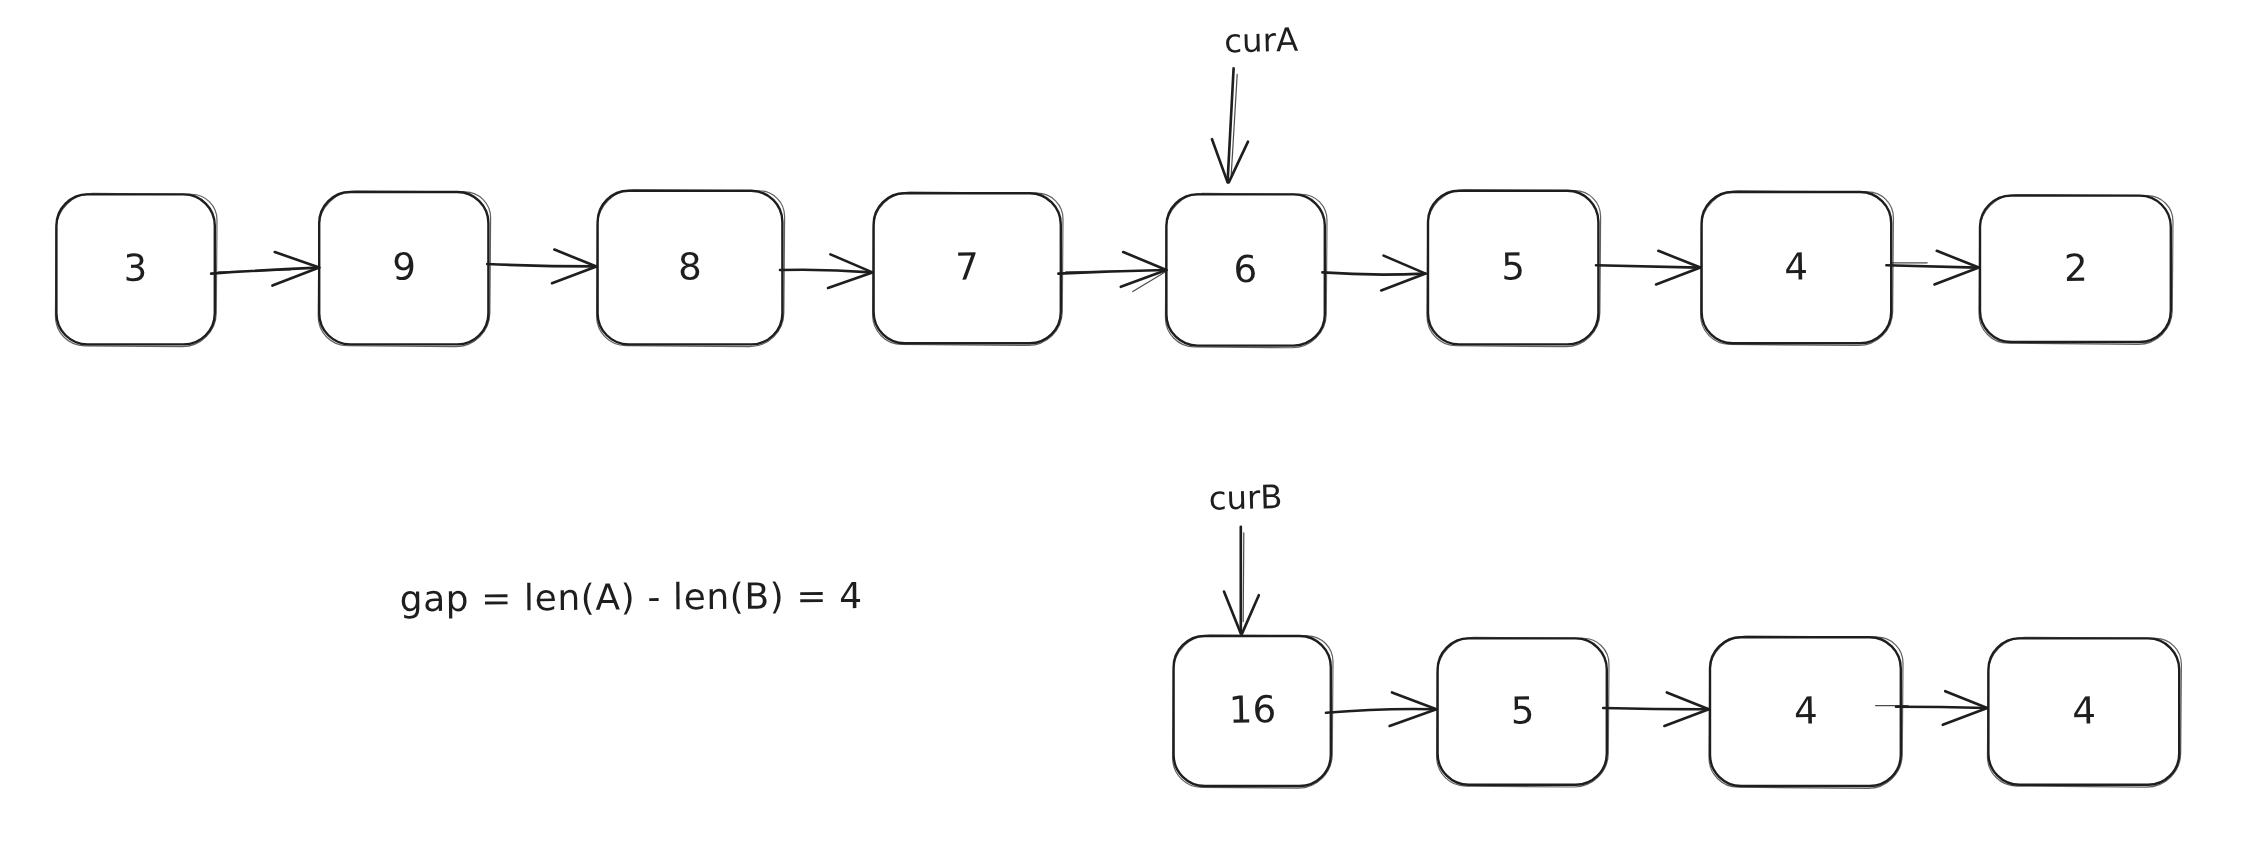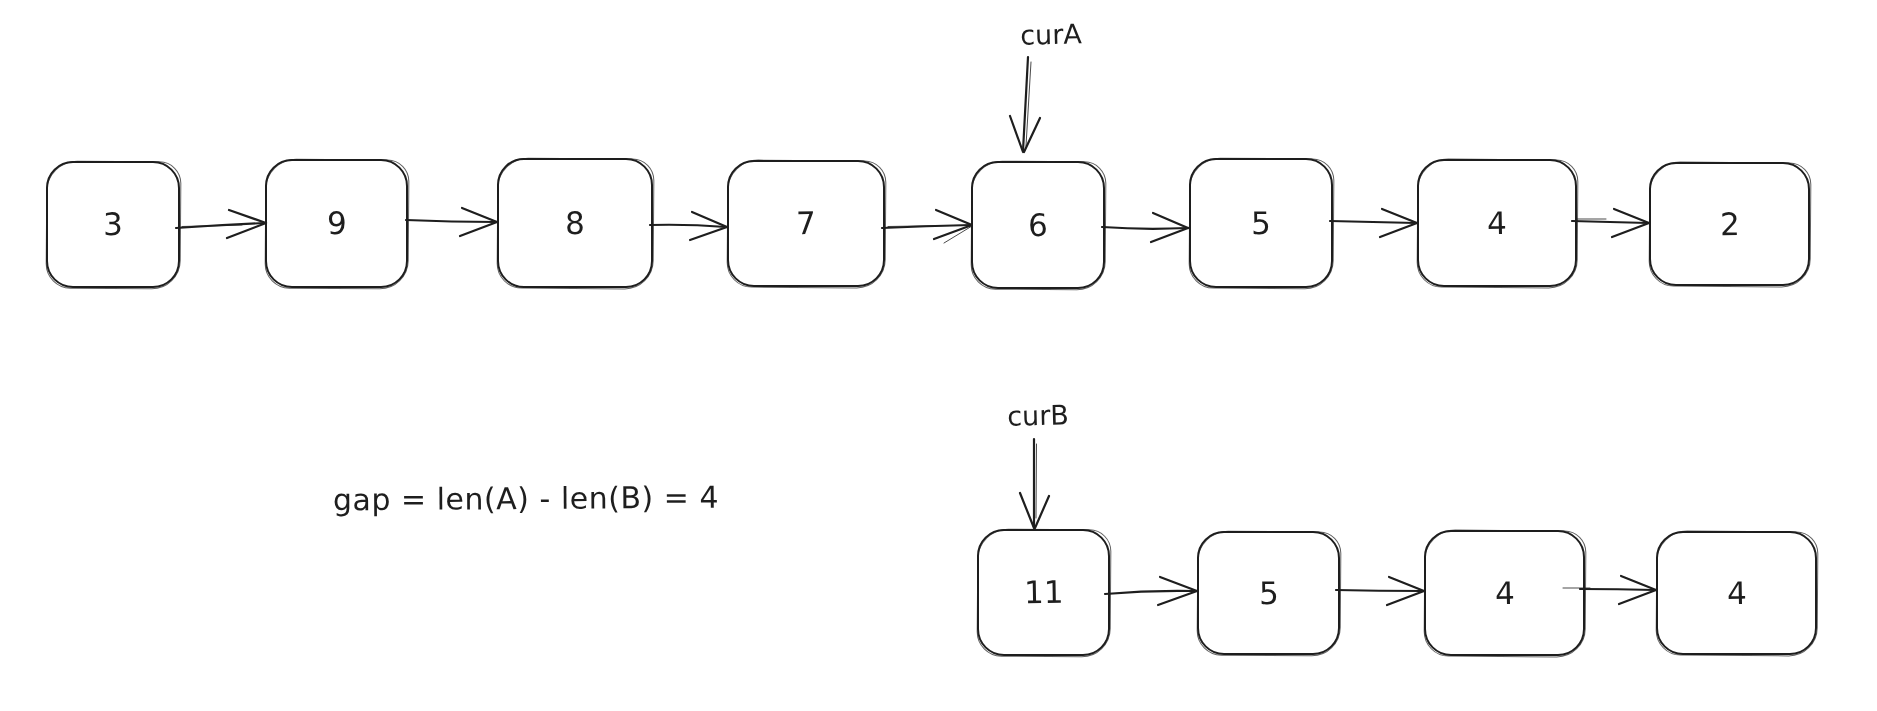--- a/index.html
+++ b/index.html
@@ -176,21 +176,21 @@
     <span class="val">5</span>
   </div>
   <div class="node" style="left:1417px;top:159px;width:160px;height:128px">
     <span class="val">4</span>
   </div>
   <div class="node" style="left:1649px;top:162px;width:161px;height:124px">
     <span class="val">2</span>
   </div>
 
   <div class="node" style="left:977px;top:529px;width:133px;height:127px">
-    <span class="val">11</span>
+    <span class="val">16</span>
   </div>
   <div class="node" style="left:1197px;top:531px;width:143px;height:124px">
     <span class="val">5</span>
   </div>
   <div class="node" style="left:1424px;top:530px;width:161px;height:126px">
     <span class="val">4</span>
   </div>
   <div class="node" style="left:1656px;top:531px;width:161px;height:124px">
     <span class="val">4</span>
   </div>

